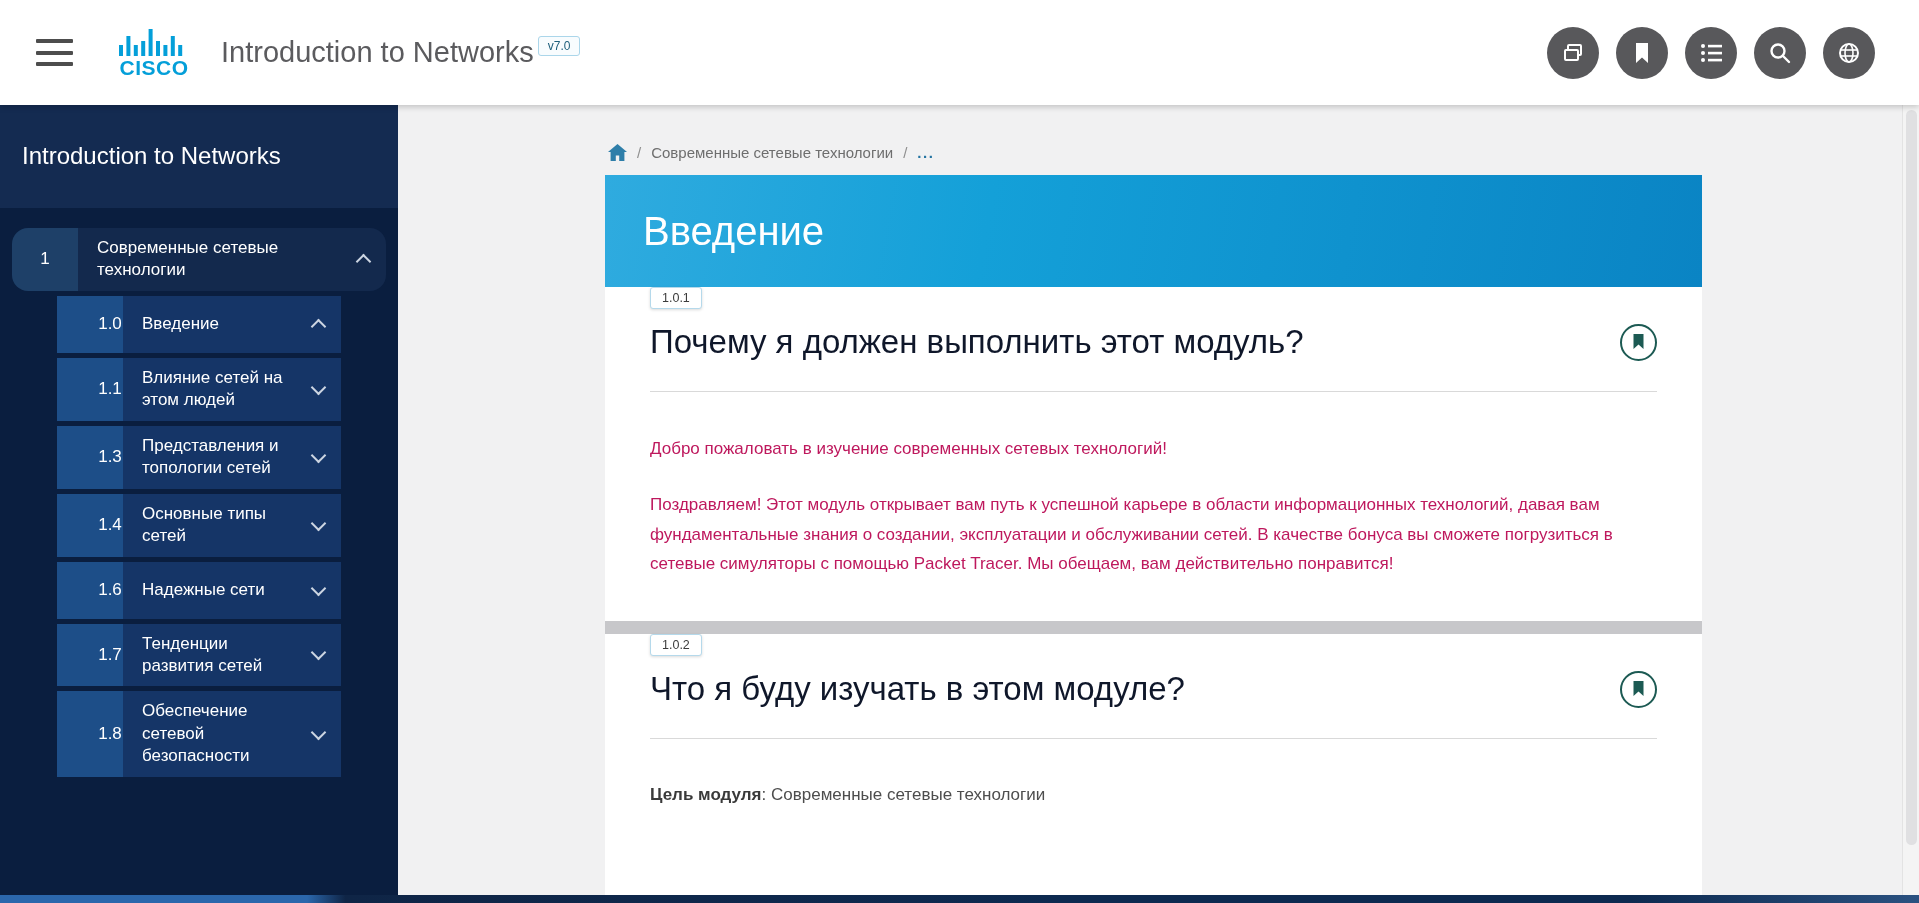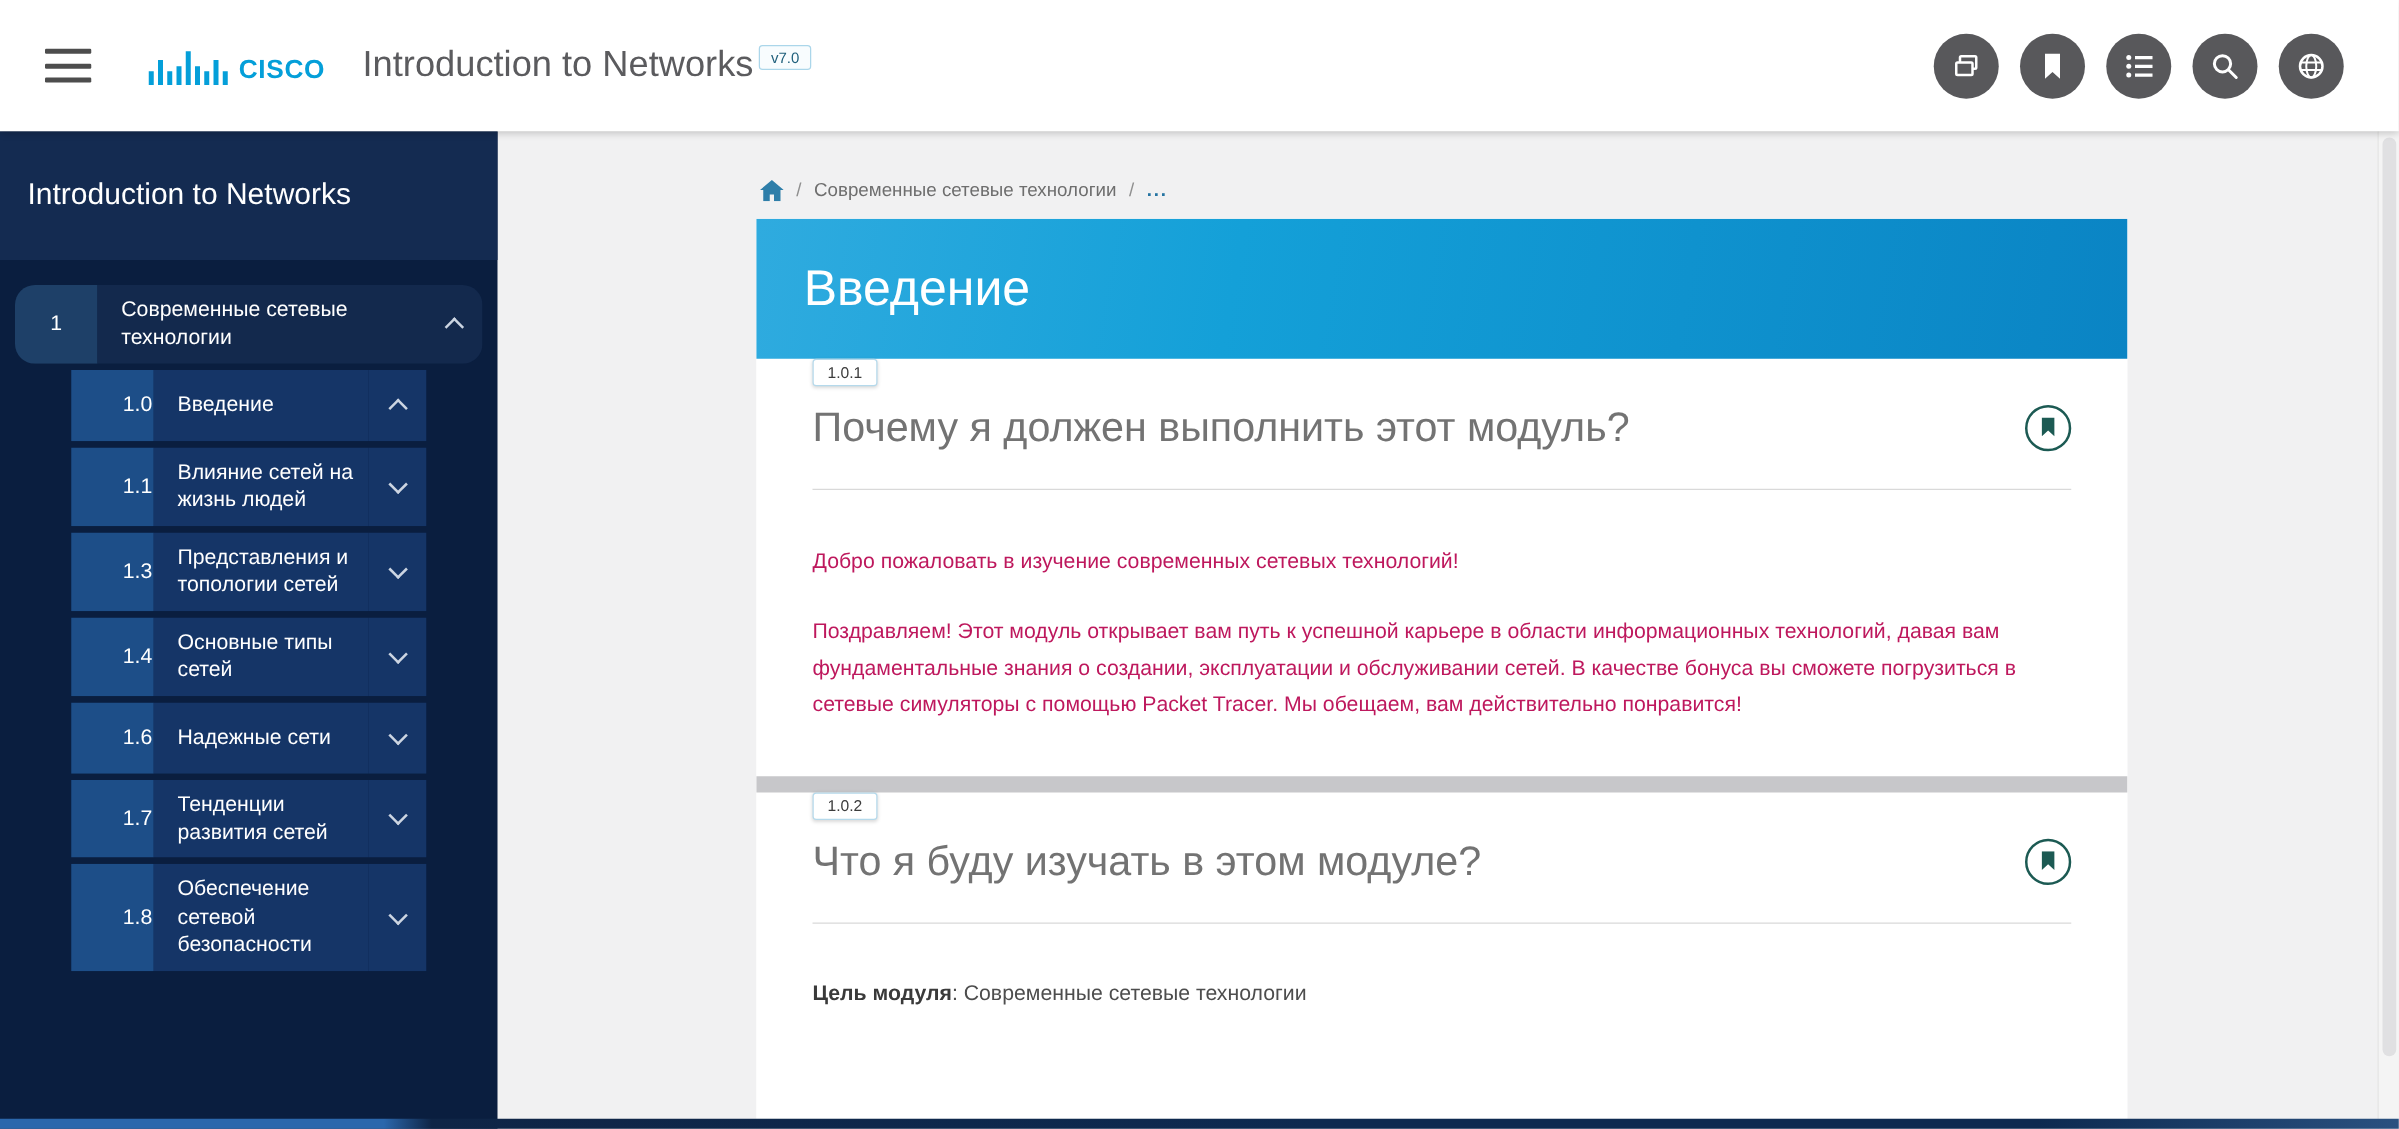--- a/index.html
+++ b/index.html
@@ -5,21 +5,21 @@
   * { margin:0; padding:0; box-sizing:border-box; }
   html,body { width:1919px; height:903px; overflow:hidden; background:#f1f1f2;
               font-family:"Liberation Sans", sans-serif; }
 
   
   .header { position:absolute; top:0; left:0; width:1919px; height:105px; background:#ffffff;
             display:flex; align-items:center; box-shadow:0 2px 6px rgba(0,0,0,0.2); z-index:30; }
   .hamburger { margin-left:36px; width:37px; height:27px; display:flex; flex-direction:column;
                justify-content:space-between; cursor:pointer; }
   .hamburger span { display:block; height:4px; background:#4d4d4d; border-radius:1px; }
-  .logo { margin-left:44px; display:flex; align-items:flex-end; }
+  .logo { margin-left:44px; display:flex; flex-direction:column; align-items:center; }
   .logo-text { color:#049fd9; font-weight:bold; font-size:21px; letter-spacing:0.5px; margin-top:0px; }
   .app-title { margin-left:30px; font-size:29px; color:#5b5b5e; font-weight:400; }
   .ver-badge { margin-left:4px; font-size:12px; color:#20607c; border:1px solid #abd6ea;
                background:#f8fcfe; border-radius:3px; padding:2px 9px; transform:translateY(-7px); }
   .header-spacer { flex:1; }
   .icon-btns { display:flex; gap:17px; margin-right:44px; }
   .icon-btn { width:52px; height:52px; border-radius:50%; background:#58585b;
               display:flex; align-items:center; justify-content:center; cursor:pointer; }
 
   
@@ -54,21 +54,21 @@
   .card { position:absolute; top:70px; left:207px; width:1097px; bottom:8px; background:#ffffff; overflow:hidden; }
   .banner { height:112px; display:flex; align-items:center; padding-left:38px;
             background:linear-gradient(100deg,#2fabdf 0%,#14a0d8 35%,#0a84c4 100%); }
   .banner h1 { color:#ffffff; font-size:40px; font-weight:400; }
 
   .section { padding:0 45px; }
   .badge { display:inline-block; font-size:12.5px; color:#3c3c3c;
            border:1px solid #b5d9eb; border-radius:3px; padding:3px 11px; background:#fff;
            box-shadow:0 1px 3px rgba(0,0,0,0.15); }
   .h-row { display:flex; align-items:center; justify-content:space-between; margin-top:14px; }
-  .h-row h2 { font-size:33px; font-weight:400; color:#737373; }
+  .h-row h2 { font-size:33px; font-weight:400; color:#0f172a; }
   .bm-btn { width:37px; height:37px; border:2px solid #1c5a53; border-radius:50%; background:#fff;
             display:flex; align-items:center; justify-content:center; cursor:pointer; flex:none; }
   hr.rule { border:none; border-top:1px solid #d9d9d9; margin-top:30px; }
   .section p { font-size:17px; color:#be185d; line-height:1.75; max-width:1005px; margin-top:26px; }
   .section p.first { margin-top:42px; }
   .gray-divider { height:13px; background:#c7c7ca; margin-top:42px; }
   .goal { margin-top:46px; font-size:17px; color:#4d4d4d; }
   .goal b { color:#3a3a3a; }
 
   
@@ -163,21 +163,21 @@
   <div class="nav-item section">
     <div class="num">1.0</div>
     <div class="lbl">Введение</div>
     <div class="chev up">
           <i></i>
         </div>
   </div>
 
   <div class="nav-item section">
     <div class="num">1.1</div>
-    <div class="lbl">Влияние сетей на жизнь людей</div>
+    <div class="lbl">Влияние сетей на этом людей</div>
     <div class="chev down">
           <i></i>
         </div>
   </div>
 
 
   <div class="nav-item section">
     <div class="num">1.3</div>
     <div class="lbl">Представления и топологии сетей</div>
     <div class="chev down">

